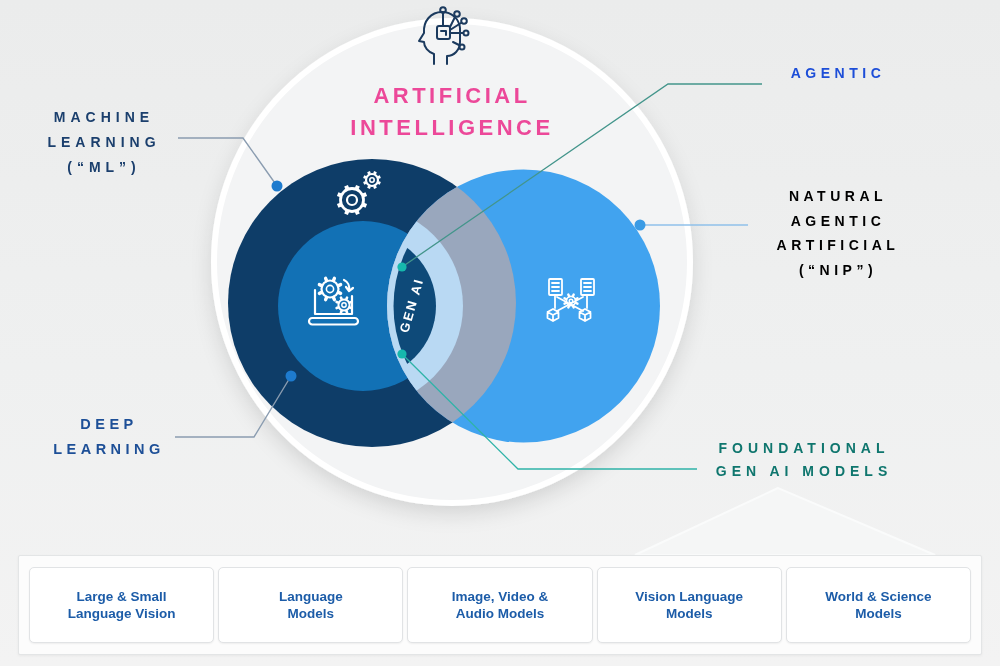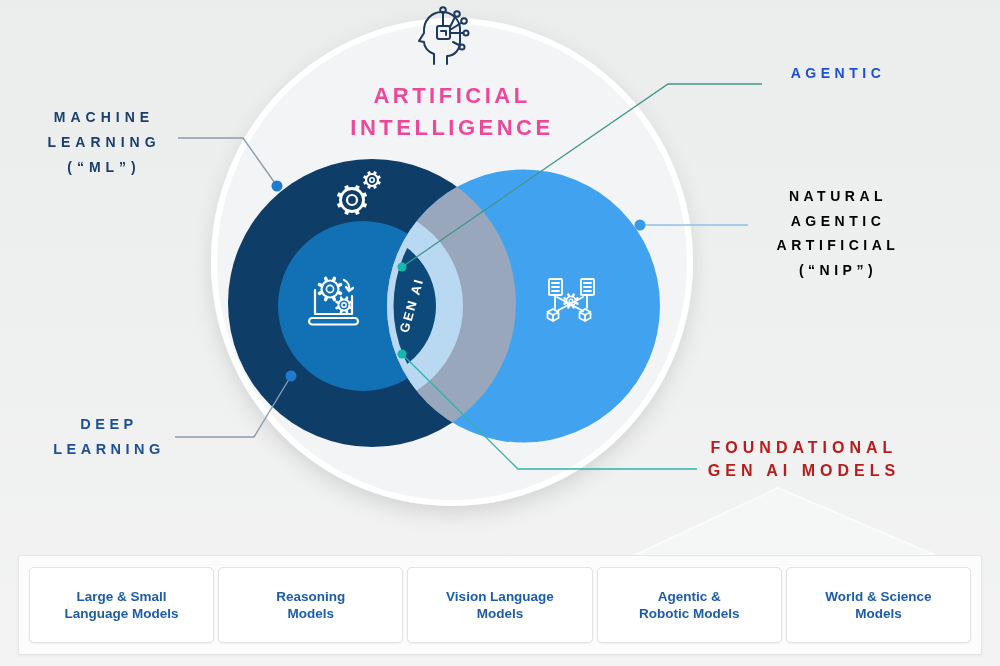--- a/index.html
+++ b/index.html
@@ -11,21 +11,21 @@
   #stage{position:absolute;inset:0;}
   #venn-svg{position:absolute;left:0;top:0;z-index:1;}
   .lbl{position:absolute;z-index:3;text-align:center;font-weight:bold;white-space:nowrap;}
   .lbl div{white-space:nowrap;}
   #title-block{left:302px;top:80px;width:300px;color:#ec4899;font-size:22px;letter-spacing:3.5px;line-height:32px;}
   #title-block .t3{font-size:19px;letter-spacing:4px;}
   #ml-label{left:18px;top:105px;width:172px;color:#1b3f6d;font-size:14px;letter-spacing:5px;line-height:25px;}
   #dl-label{left:30px;top:412px;width:158px;color:#1d4f97;font-size:14.5px;letter-spacing:4.5px;line-height:24.5px;}
   #nlp-label{left:752px;top:184px;width:172px;color:#000000;font-size:14px;letter-spacing:4.5px;line-height:24.5px;}
   #agentic-label{left:768px;top:62px;width:140px;color:#1d4ed8;font-size:14px;letter-spacing:4.5px;line-height:23px;}
-  #foundational-label{left:688px;top:437px;width:232px;color:#b91c1c;font-size:16px;letter-spacing:5px;line-height:22.5px;}
+  #foundational-label{left:688px;top:437px;width:232px;color:#0f766e;font-size:14px;letter-spacing:5px;line-height:22.5px;}
   #genai-label{left:375px;top:296px;width:72px;height:18px;z-index:3;position:absolute;
     display:flex;align-items:center;justify-content:center;
     transform:rotate(-74deg);color:#ffffff;font-weight:bold;font-size:13px;letter-spacing:2px;}
   #model-panel{
     position:absolute;z-index:4;left:18px;top:555px;width:964px;height:100px;
     box-sizing:border-box;background:#fcfcfc;border:1px solid #e3e5e6;border-radius:2px;
     display:flex;align-items:center;gap:4px;padding:0 10px;
     box-shadow:0 1px 3px rgba(0,0,0,0.05);
   }
   .model-box{
@@ -220,33 +220,33 @@
   <div class="lbl" id="foundational-label">
     <div>FOUNDATIONAL</div>
     <div>GEN AI MODELS</div>
   </div>
 
   <div id="genai-label">GEN AI</div>
 
   <div id="model-panel">
     <div class="model-box">
       <span>Large &amp; Small</span>
-      <span>Language Models</span>
-    </div>
-    <div class="model-box">
-      <span>Reasoning</span>
+      <span>Language Vision</span>
+    </div>
+    <div class="model-box">
+      <span>Language</span>
       <span>Models</span>
+    </div>
+    <div class="model-box">
+      <span>Image, Video &amp;</span>
+      <span>Audio Models</span>
     </div>
     <div class="model-box">
       <span>Vision Language</span>
       <span>Models</span>
     </div>
     <div class="model-box">
-      <span>Agentic &amp;</span>
-      <span>Robotic Models</span>
-    </div>
-    <div class="model-box">
       <span>World &amp; Science</span>
       <span>Models</span>
     </div>
   </div>
 
 </div>
 
 </body></html>

